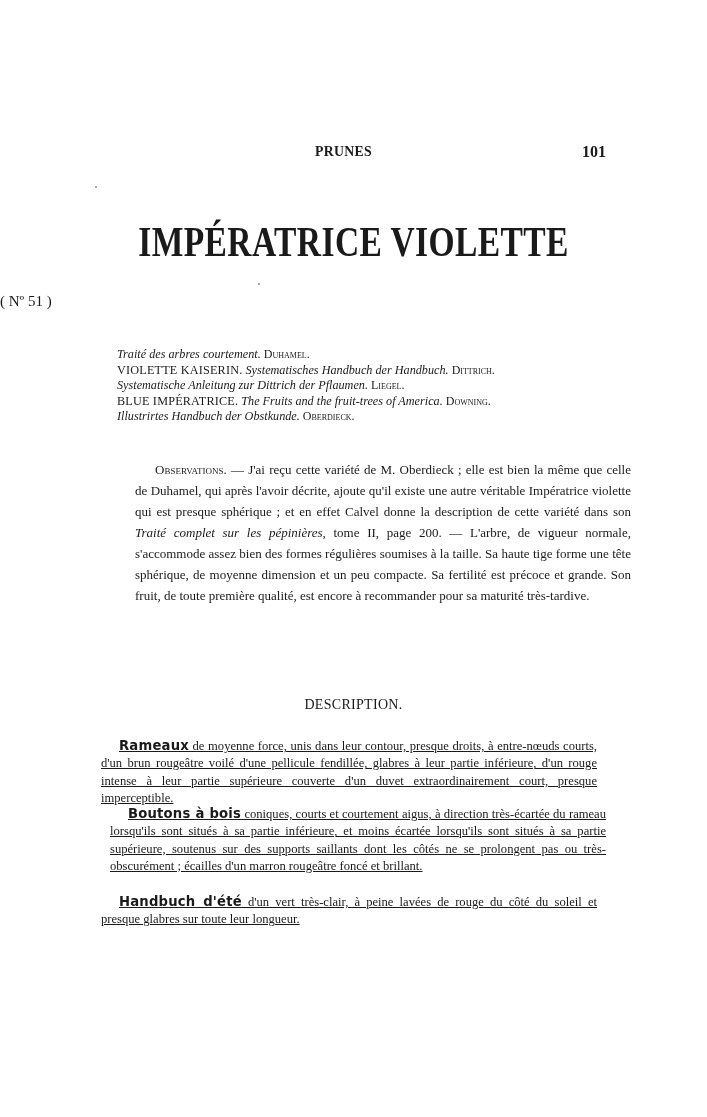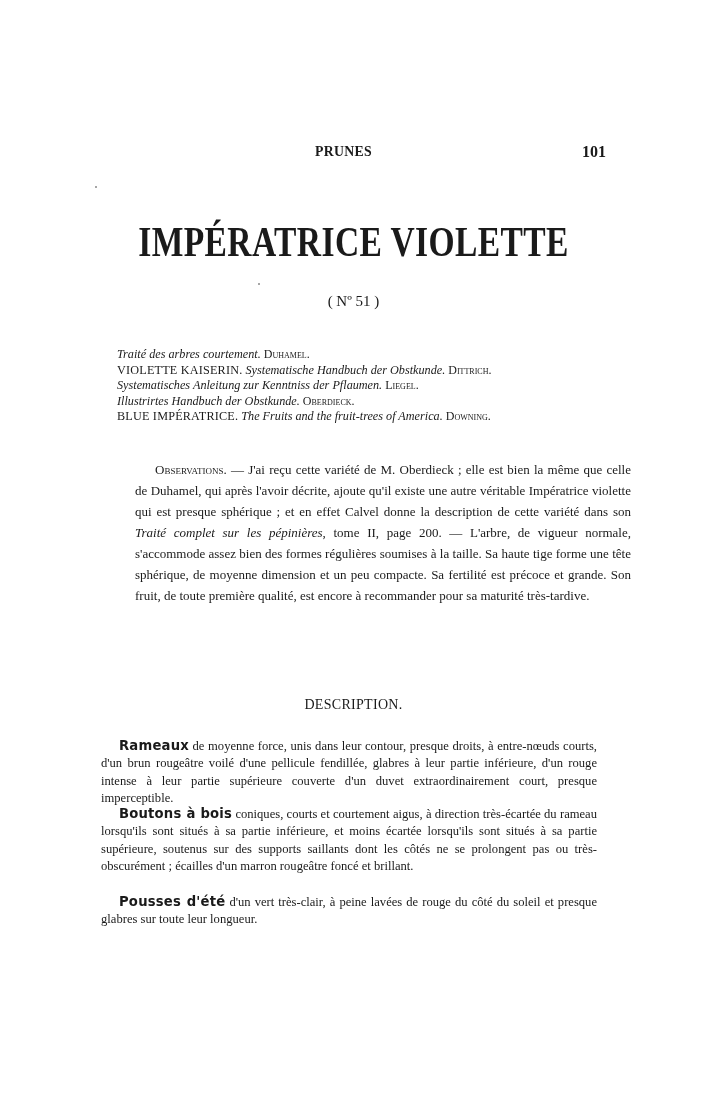--- a/index.html
+++ b/index.html
@@ -2,33 +2,33 @@
 <html><head>
   <meta charset="utf-8">
   <style>
     html, body { margin: 0; padding: 0; background: #ffffff; }
     body { width: 707px; height: 1117px; position: relative; overflow: hidden; color: #1a1a1a; font-family: "Liberation Serif", "DejaVu Serif", serif; }
     .page { position: absolute; left: 0; top: 0; width: 707px; height: 1117px; }
     .running-head { position: absolute; top: 143px; left: 0; width: 707px; }
     .rh-title { position: absolute; left: 315px; font-size: 15px; letter-spacing: 0.3px; font-weight: bold; transform: scaleX(0.92); transform-origin: left; }
     .rh-page { position: absolute; left: 540px; font-size: 16px; font-weight: bold; margin-left: 42px; }
     .title { position: absolute; top: 220px; left: 0; width: 707px; text-align: center; font-size: 43px; font-weight: bold; letter-spacing: 0.5px; transform: scaleX(0.78); transform-origin: center; line-height: 1; }
-    .number { position: absolute; top: 293px; left: 0; width: 707px; text-align: center; font-size: 15px; }
+    .number { position: absolute; top: 293px; left: 0; width: 707px; text-align: left; font-size: 15px; }
     .refs { position: absolute; top: 347px; left: 117px; width: 480px; font-size: 12.2px; line-height: 15.6px; }
     .ref-line { white-space: nowrap; }
     .it { font-style: italic; }
     .sc { font-variant: small-caps; font-size: 12px; }
     .upper { letter-spacing: 0.2px; margin-top: 48px; }
     .obs { position: absolute; top: 459px; left: 101px; width: 496px; font-size: 13px; line-height: 21px; text-align: justify; text-indent: 20px; margin-left: 34px; }
     .obs .lead { font-variant: small-caps; }
     .desc-head { position: absolute; top: 697px; left: 0; width: 707px; text-align: center; font-size: 14px; letter-spacing: 0.3px; }
-    .desc { position: absolute; left: 101px; width: 496px; font-size: 12.6px; line-height: 17.3px; text-align: justify; text-indent: 18px; }
+    .desc { position: absolute; left: 101px; width: 496px; font-size: 12.6px; line-height: 17.3px; text-align: justify; text-indent: 18px; text-decoration: underline; }
     .desc .kw { font-family: "DejaVu Sans", sans-serif; font-weight: bold; font-size: 13.2px; letter-spacing: 0.2px; }
     .d1 { top: 737px; }
-    .d2 { top: 805px; }
+    .d2 { top: 805px; margin-left: 9px; }
     .d3 { top: 893px; }
     .d4 { top: 932px; height: 38px; overflow: hidden; }
     .speck { position: absolute; width: 2px; height: 2px; background: #888; border-radius: 1px; }
   </style>
 </head>
 <body>
 
 <div class="page">
 
   <span class="speck" style="left:95px;top:186px;"></span>
@@ -43,42 +43,42 @@
 
   <div class="number">( Nº 51 )</div>
 
   <div class="refs">
     <div class="ref-line">
       <span class="it">Traité des arbres courtement.</span>
       <span class="sc">Duhamel.</span>
     </div>
     <div class="ref-line">
       <span class="upper">VIOLETTE KAISERIN.</span>
-      <span class="it">Systematische Handbuch der Obstkunde.</span>
+      <span class="it">Systematisches Handbuch der Handbuch.</span>
       <span class="sc">Dittrich.</span>
     </div>
     <div class="ref-line">
-      <span class="it">Systematisches Anleitung zur Kenntniss der Pflaumen.</span>
+      <span class="it">Systematische Anleitung zur Dittrich der Pflaumen.</span>
       <span class="sc">Liegel.</span>
-    </div>
-    <div class="ref-line">
-      <span class="it">Illustrirtes Handbuch der Obstkunde.</span>
-      <span class="sc">Oberdieck.</span>
     </div>
     <div class="ref-line">
       <span class="upper">BLUE IMPÉRATRICE.</span>
       <span class="it">The Fruits and the fruit-trees of America.</span>
       <span class="sc">Downing.</span>
+    </div>
+    <div class="ref-line">
+      <span class="it">Illustrirtes Handbuch der Obstkunde.</span>
+      <span class="sc">Oberdieck.</span>
     </div>
   </div>
 
   <div class="obs"><span class="lead">Observations.</span><span> — J'ai reçu cette variété de M. Oberdieck ; elle est bien la même que celle de Duhamel, qui après l'avoir décrite, ajoute qu'il existe une autre véritable Impératrice violette qui est presque sphérique ; et en effet Calvel donne la description de cette variété dans son </span><span class="it">Traité complet sur les pépinières</span><span>, tome II, page 200. — L'arbre, de vigueur normale, s'accommode assez bien des formes régulières soumises à la taille. Sa haute tige forme une tête sphérique, de moyenne dimension et un peu compacte. Sa fertilité est précoce et grande. Son fruit, de toute première qualité, est encore à recommander pour sa maturité très-tardive.</span></div>
 
   <div class="desc-head">DESCRIPTION.</div>
 
   <div class="desc d1"><span class="kw">Rameaux</span><span> de moyenne force, unis dans leur contour, presque droits, à entre-nœuds courts, d'un brun rougeâtre voilé d'une pellicule fendillée, glabres à leur partie inférieure, d'un rouge intense à leur partie supérieure couverte d'un duvet extraordinairement court, presque imperceptible.</span></div>
 
   <div class="desc d2"><span class="kw">Boutons à bois</span><span> coniques, courts et courtement aigus, à direction très-écartée du rameau lorsqu'ils sont situés à sa partie inférieure, et moins écartée lorsqu'ils sont situés à sa partie supérieure, soutenus sur des supports saillants dont les côtés ne se prolongent pas ou très-obscurément ; écailles d'un marron rougeâtre foncé et brillant.</span></div>
 
-  <div class="desc d3"><span class="kw">Pousses d'été</span><span> d'un vert très-clair, à peine lavées de rouge du côté du soleil et presque glabres sur toute leur longueur.</span></div>
+  <div class="desc d3"><span class="kw">Handbuch d'été</span><span> d'un vert très-clair, à peine lavées de rouge du côté du soleil et presque glabres sur toute leur longueur.</span></div>
 
 
 </div>
 
 </body></html>

